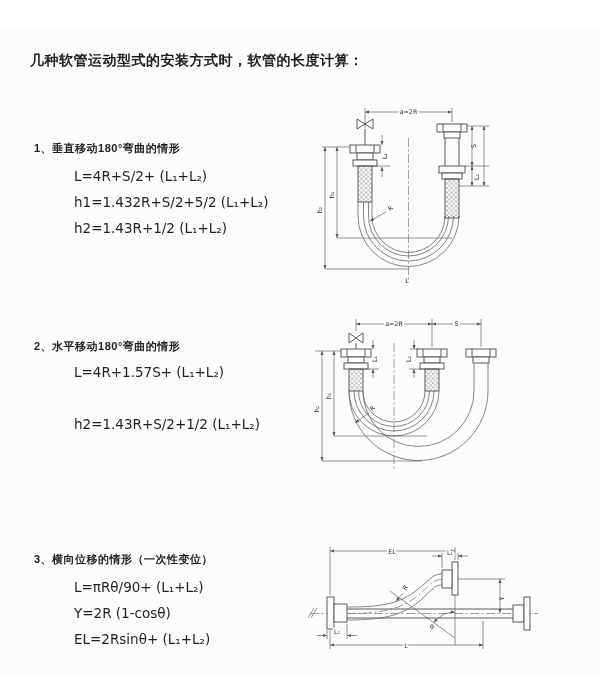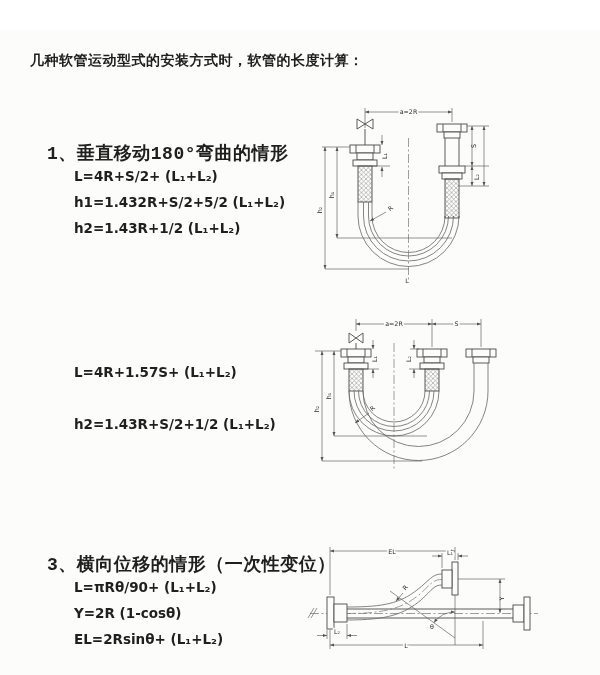--- a/index.html
+++ b/index.html
@@ -8,26 +8,26 @@
     background:#fcfcfa; overflow:hidden;
     font-family:"Liberation Sans","DejaVu Sans",sans-serif;
     color:#1f1f1f;
     margin-top:30px;
   }
   .title{
     position:absolute; left:30px; top:22px;
     font-size:14px; font-weight:700; letter-spacing:0.5px;
   }
   .heading{
-    position:absolute; left:47px;
-    font-size:18px; font-weight:700; letter-spacing:0.5px;font-family:Liberation Mono, monospace;
+    position:absolute; left:34px;
+    font-size:11px; font-weight:700; letter-spacing:0.5px;
   }
   .formula{
     position:absolute; left:74px;
-    font-size:13.5px; font-weight:700;
+    font-size:13.5px; font-weight:400;
     font-family:"DejaVu Sans","Liberation Sans",sans-serif;
   }
   svg.diag{position:absolute;}
   svg text{
     font-family:"DejaVu Sans","Liberation Sans",sans-serif;
     fill:#2a2a2a;
   }
   .cl{stroke:#777;stroke-width:0.7;fill:none;stroke-dasharray:9 2.5 2 2.5;}
   .pl{stroke:#4a4a4a;stroke-width:0.9;fill:#fcfcfa;}
   .pw{stroke:#4a4a4a;stroke-width:0.9;fill:none;}
@@ -121,20 +121,21 @@
       <line class="dim" x1="172" y1="28" x2="172" y2="88" marker-start="url(#arr)" marker-end="url(#arr)"></line>
       <text class="dimt" x="166.5" y="79" transform="rotate(-90 166.5 79)" text-anchor="middle">L₂</text>
     </g>
     <g>
       <line class="dim" x1="74" y1="114" x2="58" y2="123" marker-end="url(#arr)"></line>
       <text class="dimt" x="80" y="112" font-size="7.5" transform="rotate(-40 80 112)" text-anchor="middle">R</text>
     </g>
     <text class="dimt" x="95" y="185" font-size="9" text-anchor="middle">L</text>
   </svg>
 
+  <div class="heading" style="top:309px">2、水平移动180°弯曲的情形</div>
   <div class="formula" style="top:334px">L=4R+1.57S+ (L₁+L₂)</div>
   <div class="formula" style="top:386px">h2=1.43R+S/2+1/2 (L₁+L₂)</div>
 
   <svg class="diag" style="left:307px;top:281px" width="288" height="176" viewBox="0 0 288 176">
     <g>
       <path class="cl" d="M87 32 V158"></path>
     </g>
     <g>
       <path class="dim" d="M49 20 V8 M125 36 V8 M174 36 V8"></path>
       <line class="dim" x1="49" y1="13" x2="125" y2="13" marker-start="url(#arr)" marker-end="url(#arr)"></line>

